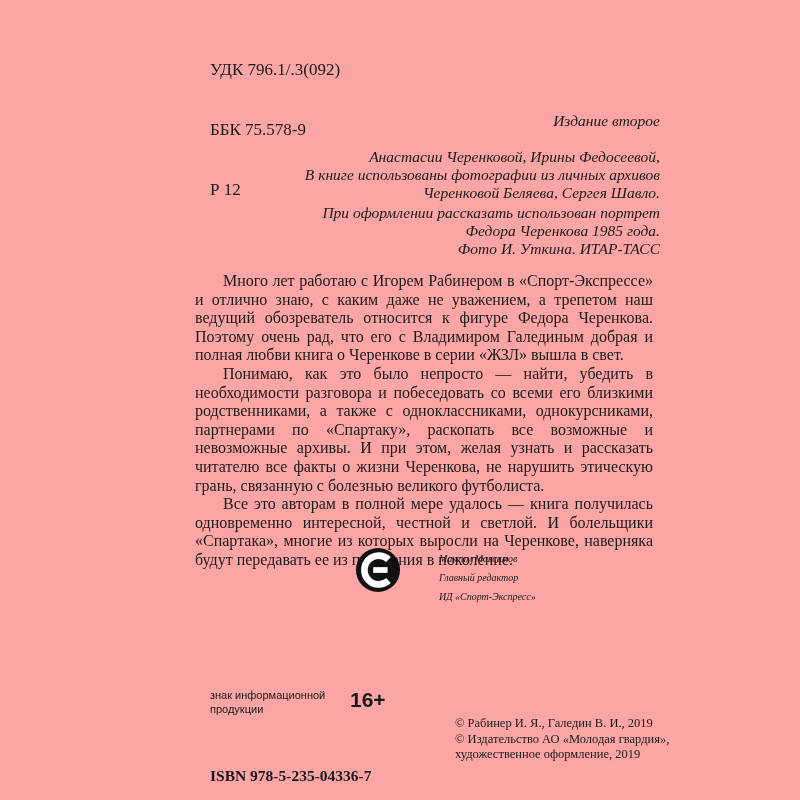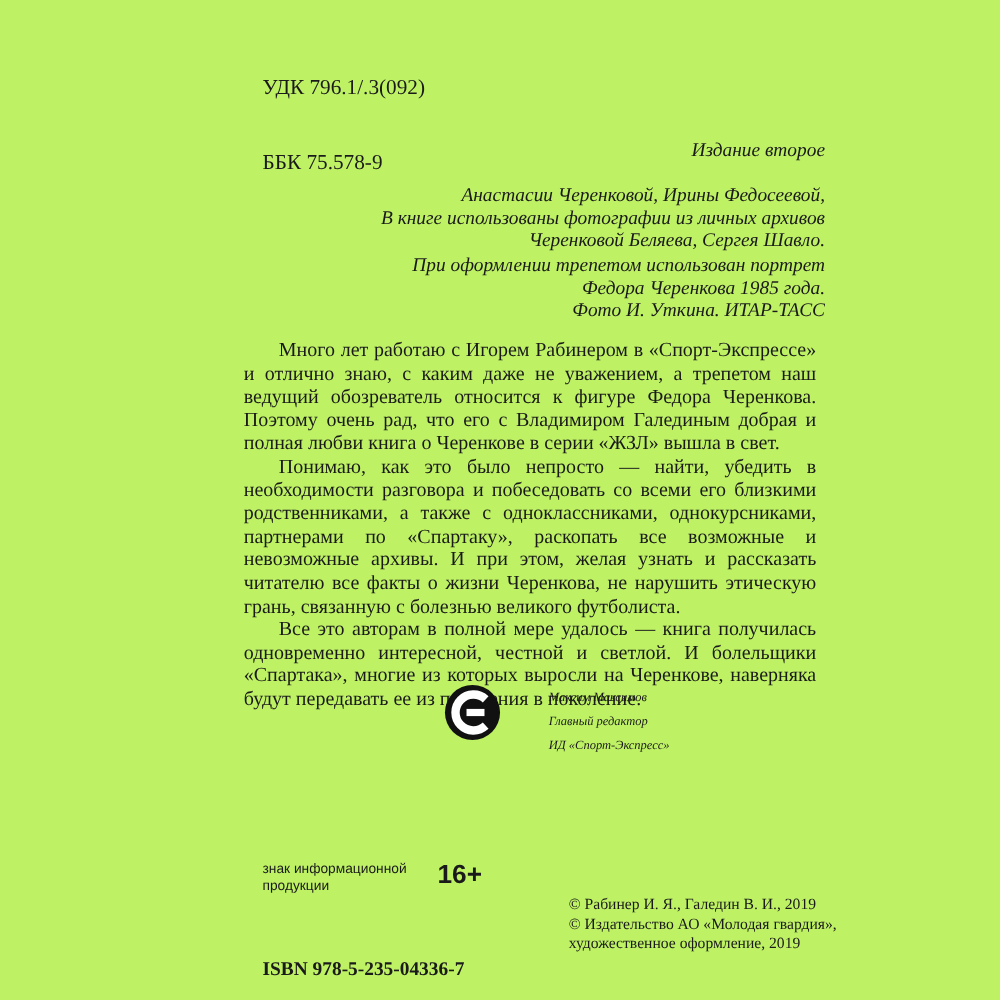--- a/index.html
+++ b/index.html
@@ -1,19 +1,19 @@
 <!DOCTYPE html>
 <html><head>
 <meta charset="utf-8">
 <style>
   html,body{margin:0;padding:0;background:#ffffff;}
   #page{
     position:relative;
     width:800px;height:800px;
-    background:#bef264;
+    background:#fca5a5;
     font-family:"Liberation Serif","DejaVu Serif",serif;
     color:#1a1a1a;
     overflow:hidden;
   }
   
   .udk-block{
     position:absolute;left:210px;top:20px;
     font-size:17px;line-height:20px;white-space:pre;
   }
   
@@ -68,32 +68,33 @@
   }
 </style>
 </head>
 <body>
 
 <div id="page">
 
   <div class="udk-block">
     <div>УДК 796.1/.3(092)</div>
     <div>ББК 75.578-9</div>
+    <div>Р 12</div>
   </div>
 
   <div class="center-col edition">Издание второе</div>
 
   <div class="center-col photo-credit">
     <div>Анастасии Черенковой, Ирины Федосеевой,</div>
     <div>В книге использованы фотографии из личных архивов</div>
     <div>Черенковой Беляева, Сергея Шавло.</div>
   </div>
 
   <div class="center-col portrait-credit">
-    <div>При оформлении трепетом использован портрет</div>
+    <div>При оформлении рассказать использован портрет</div>
     <div>Федора Черенкова 1985 года.</div>
     <div>Фото И. Уткина. ИТАР-ТАСС</div>
   </div>
 
   <div class="body-text">
     <p>Много лет работаю с Игорем Рабинером в «Спорт-Экспрессе» и отлично знаю, с каким даже не уважением, а трепетом наш ведущий обозреватель относится к фигуре Федора Черенкова. Поэтому очень рад, что его с Владимиром Галединым добрая и полная любви книга о Черенкове в серии «ЖЗЛ» вышла в свет.</p>
     <p>Понимаю, как это было непросто — найти, убедить в необходимости разговора и побеседовать со всеми его близкими родственниками, а также с одноклассниками, однокурсниками, партнерами по «Спартаку», раскопать все возможные и невозможные архивы. И при этом, желая узнать и рассказать читателю все факты о жизни Черенкова, не нарушить этическую грань, связанную с болезнью великого футболиста.</p>
     <p>Все это авторам в полной мере удалось — книга получилась одновременно интересной, честной и светлой. И болельщики «Спартака», многие из которых выросли на Черенкове, наверняка будут передавать ее из поколения в поколение.</p>
   </div>
 

